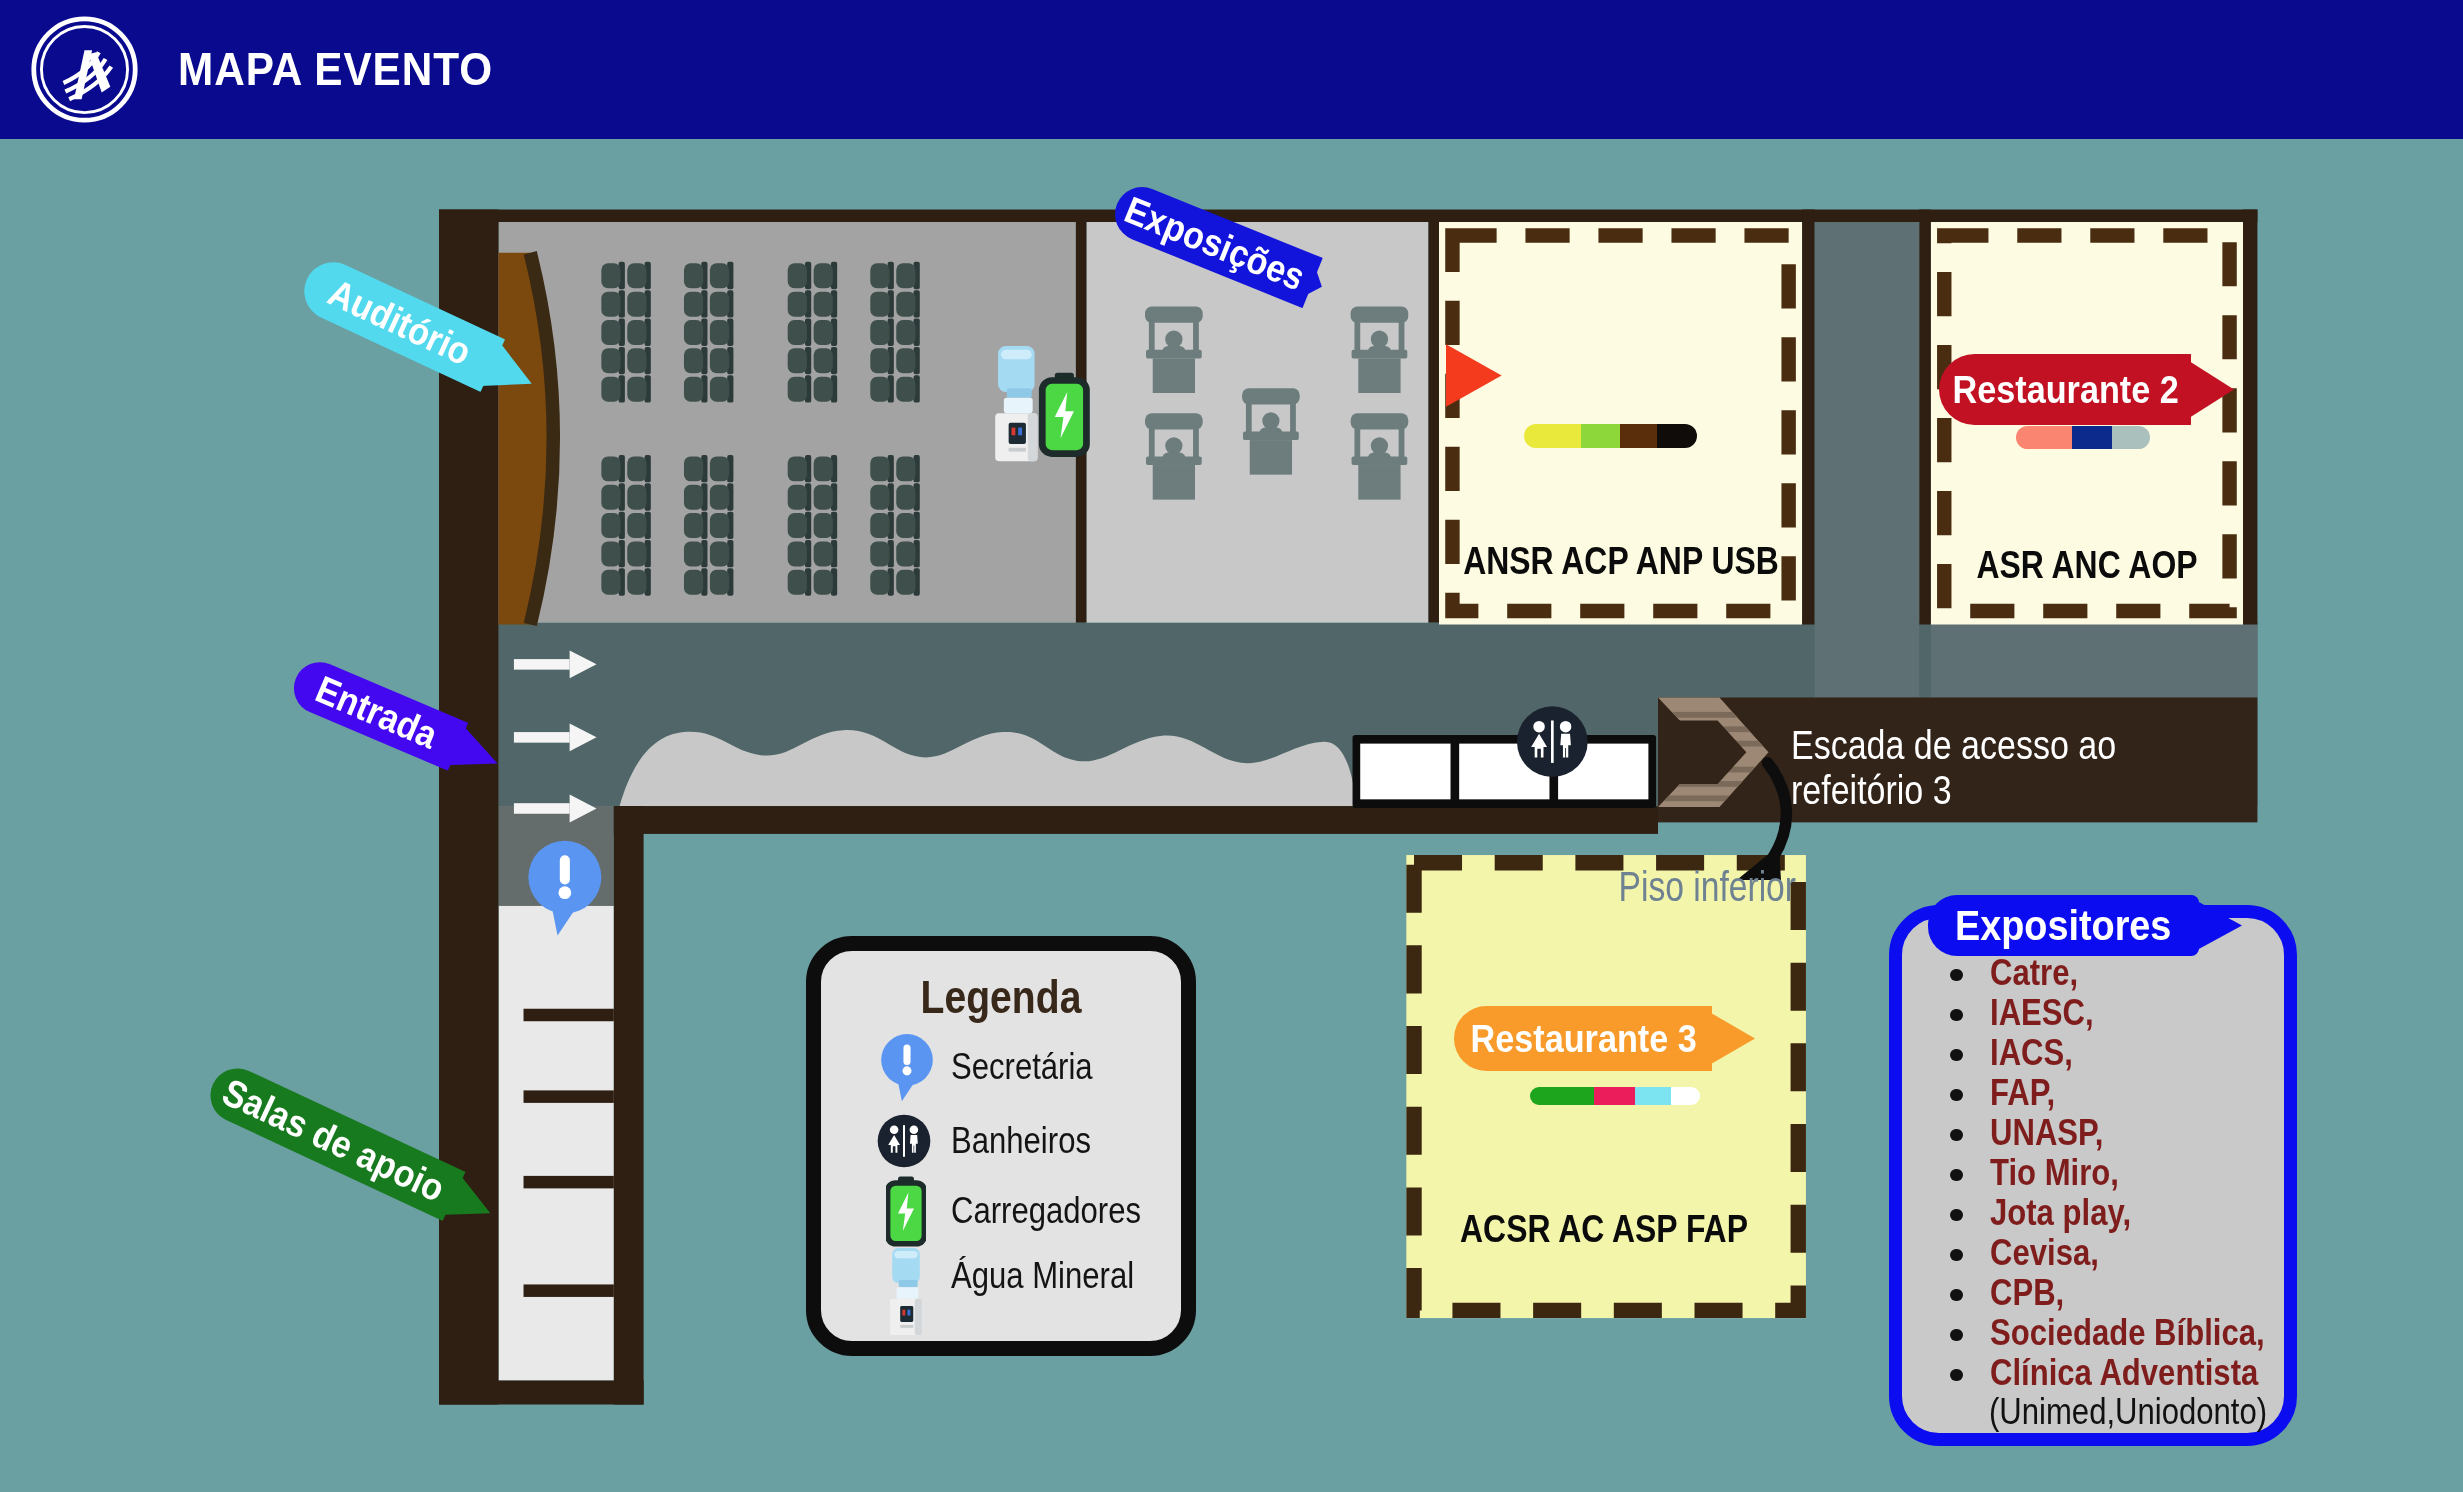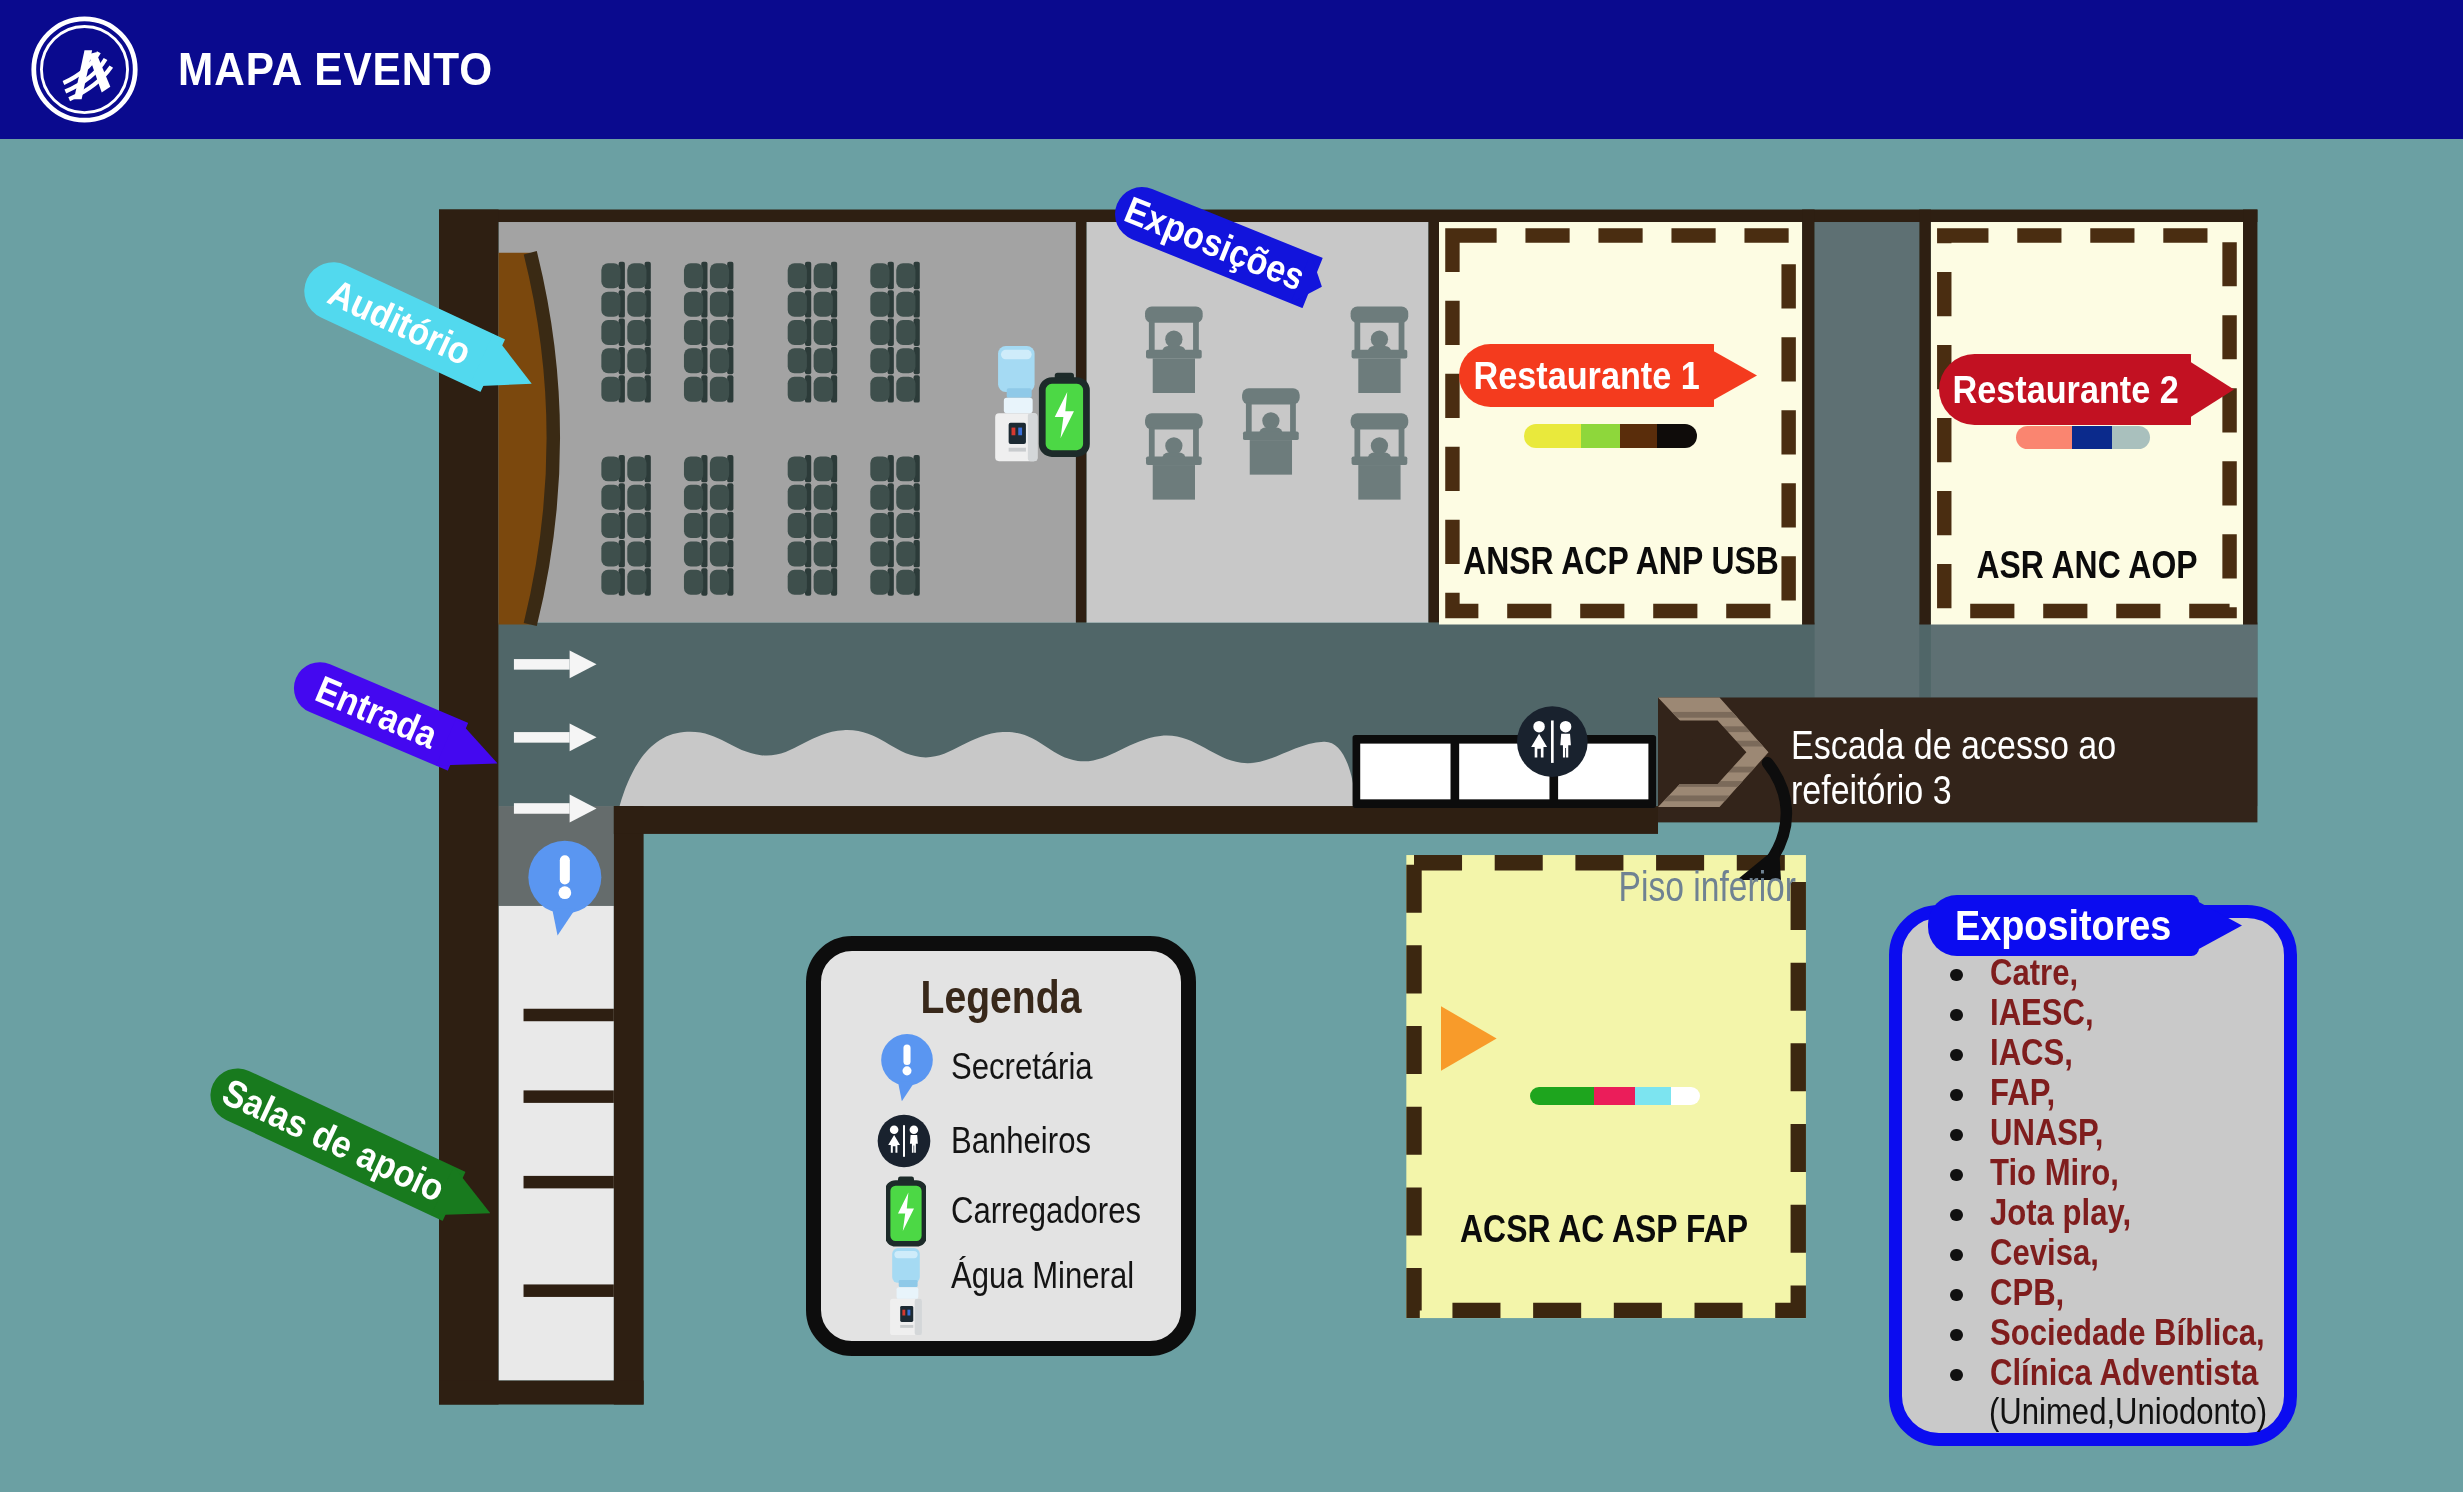--- a/index.html
+++ b/index.html
@@ -428,23 +428,20 @@
   </div>
 
   <div class="banner" style="left:213px;top:1057px;width:306px;height:54px;transform:rotate(25deg);">
     <div class="body" style="background:#187a1e;">
         <span class="txt" style="font-size:38px;">Salas de apoio</span>
       </div>
     <div class="tip" style="background:#187a1e;"></div>
   </div>
 
   <div class="banner rest-banner" style="left:1459px;top:344px;width:298px;height:63px;">
-    <div class="body" style="background:#f43b1e;">
-        <span class="txt">Restaurante 1</span>
-      </div>
     <div class="tip" style="background:#f43b1e;"></div>
   </div>
   <div class="pill" style="left:1524px;top:424px;height:24px;">
       <div class="seg" style="width: 57px; background: rgb(233, 233, 60);"></div>
       <div class="seg" style="width: 39px; background: rgb(142, 215, 59);"></div>
       <div class="seg" style="width: 37px; background: rgb(90, 45, 11);"></div>
       <div class="seg" style="width: 40px; background: rgb(15, 12, 10);"></div>
     </div>
   <div class="codes" style="left:1621px;top:540px;">ANSR ACP ANP USB</div>
 
@@ -455,20 +452,23 @@
     <div class="tip" style="background:#c21122;"></div>
   </div>
   <div class="pill" style="left:2016px;top:426px;height:23px;">
       <div class="seg" style="width: 56px; background: rgb(250, 133, 112);"></div>
       <div class="seg" style="width: 40px; background: rgb(11, 42, 140);"></div>
       <div class="seg" style="width: 38px; background: rgb(169, 192, 189);"></div>
     </div>
   <div class="codes" style="left:2087px;top:544px;">ASR ANC AOP</div>
 
   <div class="banner rest-banner" style="left:1454px;top:1006px;width:301px;height:65px;">
+    <div class="body" style="background:#f89b2a;">
+        <span class="txt">Restaurante 3</span>
+      </div>
     <div class="tip" style="background:#f89b2a;"></div>
   </div>
   <div class="pill" style="left:1530px;top:1087px;height:18px;">
       <div class="seg" style="width: 64px; background: rgb(30, 165, 30);"></div>
       <div class="seg" style="width: 41px; background: rgb(235, 29, 90);"></div>
       <div class="seg" style="width: 36px; background: rgb(124, 228, 240);"></div>
       <div class="seg" style="width: 29px; background: rgb(255, 255, 255);"></div>
     </div>
   <div class="codes" style="left:1604px;top:1208px;">ACSR AC ASP FAP</div>
 

